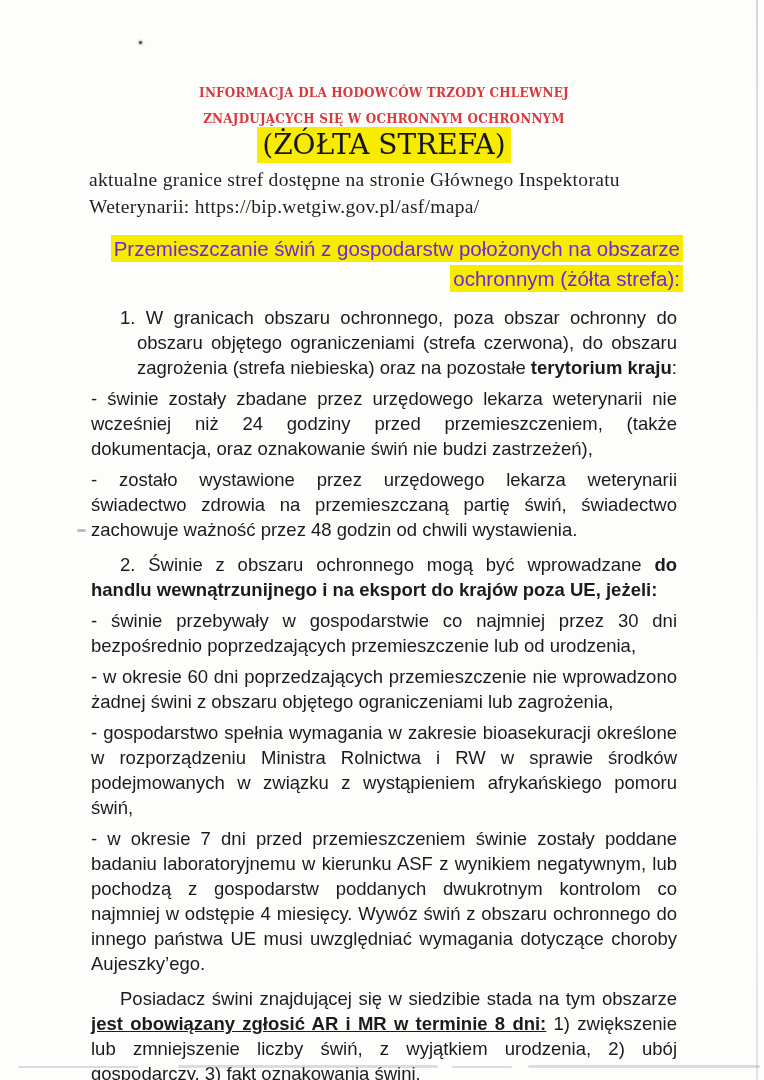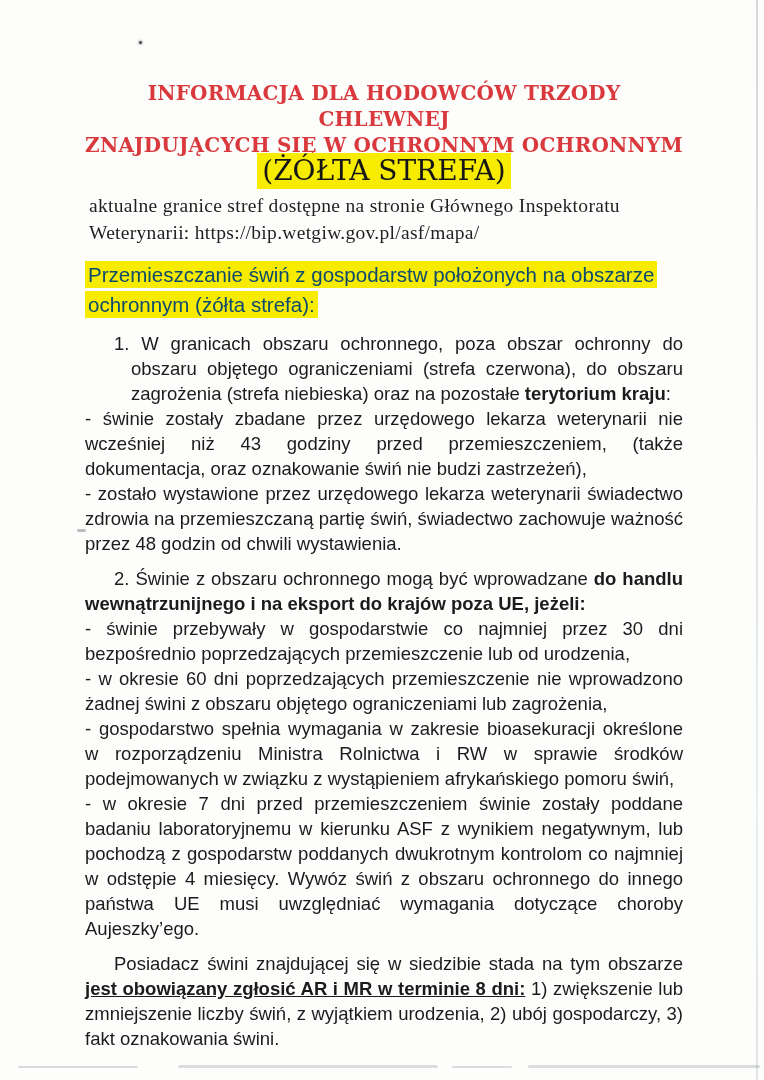--- a/index.html
+++ b/index.html
@@ -13,21 +13,21 @@
     position:relative;width:764px;height:1080px;background:#fdfdfc;
     font-family:"Liberation Sans",sans-serif;color:var(--ink);
   }
   .content{position:absolute;left:85px;top:80px;width:598px;}
 
   
   .title-line{
     text-align:center;
     font-family:"DejaVu Serif",serif;
     font-weight:bold;
-    font-size:20px;line-height:26px;
+    font-size:12px;line-height:26px;
     letter-spacing:0.2px;
     color:var(--accent_red);
   }
   .zone-line{text-align:center;line-height:26px;}
   .zone-line .hl{
     font-family:"DejaVu Serif",serif;
     font-weight:normal;font-size:28px;line-height:26px;
     color:#161616;background:var(--highlight_yellow);
     padding:1px 5px 2px 5px;
   }
@@ -38,31 +38,31 @@
     font-family:"Liberation Serif",serif;
     font-size:19.5px;line-height:27px;letter-spacing:0.3px;
     color:#1f1f1f;white-space:pre-line;
   }
 
   
   .section-heading{
     margin:14px 0 11px 0;
     font-weight:normal;
     font-family:"Liberation Sans",sans-serif;
-    font-size:20.5px;line-height:30px;color:#0c4a6e;
+    font-size:20.5px;line-height:30px;color:#6d28d9;text-align:right;
   }
   .section-heading .hl{
     background:var(--highlight_yellow);
     padding:2px 3px;
     -webkit-box-decoration-break:clone;box-decoration-break:clone;
   }
 
   
   .body-para{
-    margin:0;
+    margin:6px;
     font-family:"Liberation Sans",sans-serif;
     font-size:18.5px;line-height:25px;
     color:var(--ink);
     text-align:justify;
   }
   .para-list{padding-left:46px;text-indent:-17px;}
   .para-indent{text-indent:29px;margin-top:10px;}
 
   
   .scan-speck{
@@ -106,21 +106,21 @@
     </div>
 
     <p class="intro">aktualne granice stref dostępne na stronie Głównego Inspektoratu
 Weterynarii: https://bip.wetgiw.gov.pl/asf/mapa/</p>
 
     <h2 class="section-heading">
       <span class="hl">Przemieszczanie świń z gospodarstw położonych na obszarze ochronnym (żółta strefa):</span>
     </h2>
 
     <p class="body-para para-list"><span>1. W granicach obszaru ochronnego, poza obszar ochronny do obszaru objętego ograniczeniami (strefa czerwona), do obszaru zagrożenia (strefa niebieska) oraz na pozostałe </span><span style="font-weight: bold;">terytorium kraju</span><span>:</span></p>
-    <p class="body-para"><span>- świnie zostały zbadane przez urzędowego lekarza weterynarii nie wcześniej niż 43 godziny przed przemieszczeniem, (także dokumentacja, oraz oznakowanie świń nie budzi zastrzeżeń),</span></p>
+    <p class="body-para"><span>- świnie zostały zbadane przez urzędowego lekarza weterynarii nie wcześniej niż 24 godziny przed przemieszczeniem, (także dokumentacja, oraz oznakowanie świń nie budzi zastrzeżeń),</span></p>
     <p class="body-para"><span>- zostało wystawione przez urzędowego lekarza weterynarii świadectwo zdrowia na przemieszczaną partię świń, świadectwo zachowuje ważność przez 48 godzin od chwili wystawienia.</span></p>
     <p class="body-para para-indent"><span>2. Świnie z obszaru ochronnego mogą być wprowadzane </span><span style="font-weight: bold;">do handlu wewnątrzunijnego i na eksport do krajów poza UE, jeżeli:</span></p>
     <p class="body-para"><span>- świnie przebywały w gospodarstwie co najmniej przez 30 dni bezpośrednio poprzedzających przemieszczenie lub od urodzenia,</span></p>
     <p class="body-para"><span>- w okresie 60 dni poprzedzających przemieszczenie nie wprowadzono żadnej świni z obszaru objętego ograniczeniami lub zagrożenia,</span></p>
     <p class="body-para"><span>- gospodarstwo spełnia wymagania w zakresie bioasekuracji określone w rozporządzeniu Ministra Rolnictwa i RW w sprawie środków podejmowanych w związku z wystąpieniem afrykańskiego pomoru świń,</span></p>
     <p class="body-para"><span>- w okresie 7 dni przed przemieszczeniem świnie zostały poddane badaniu laboratoryjnemu w kierunku ASF z wynikiem negatywnym, lub pochodzą z gospodarstw poddanych dwukrotnym kontrolom co najmniej w odstępie 4 miesięcy. Wywóz świń z obszaru ochronnego do innego państwa UE musi uwzględniać wymagania dotyczące choroby Aujeszky’ego.</span></p>
     <p class="body-para para-indent"><span>Posiadacz świni znajdującej się w siedzibie stada na tym obszarze </span><span style="font-weight: bold; text-decoration: underline;">jest obowiązany zgłosić AR i MR w terminie 8 dni:</span><span> 1) zwiększenie lub zmniejszenie liczby świń, z wyjątkiem urodzenia, 2) ubój gospodarczy, 3) fakt oznakowania świni.</span></p>
 
   </div>
 

